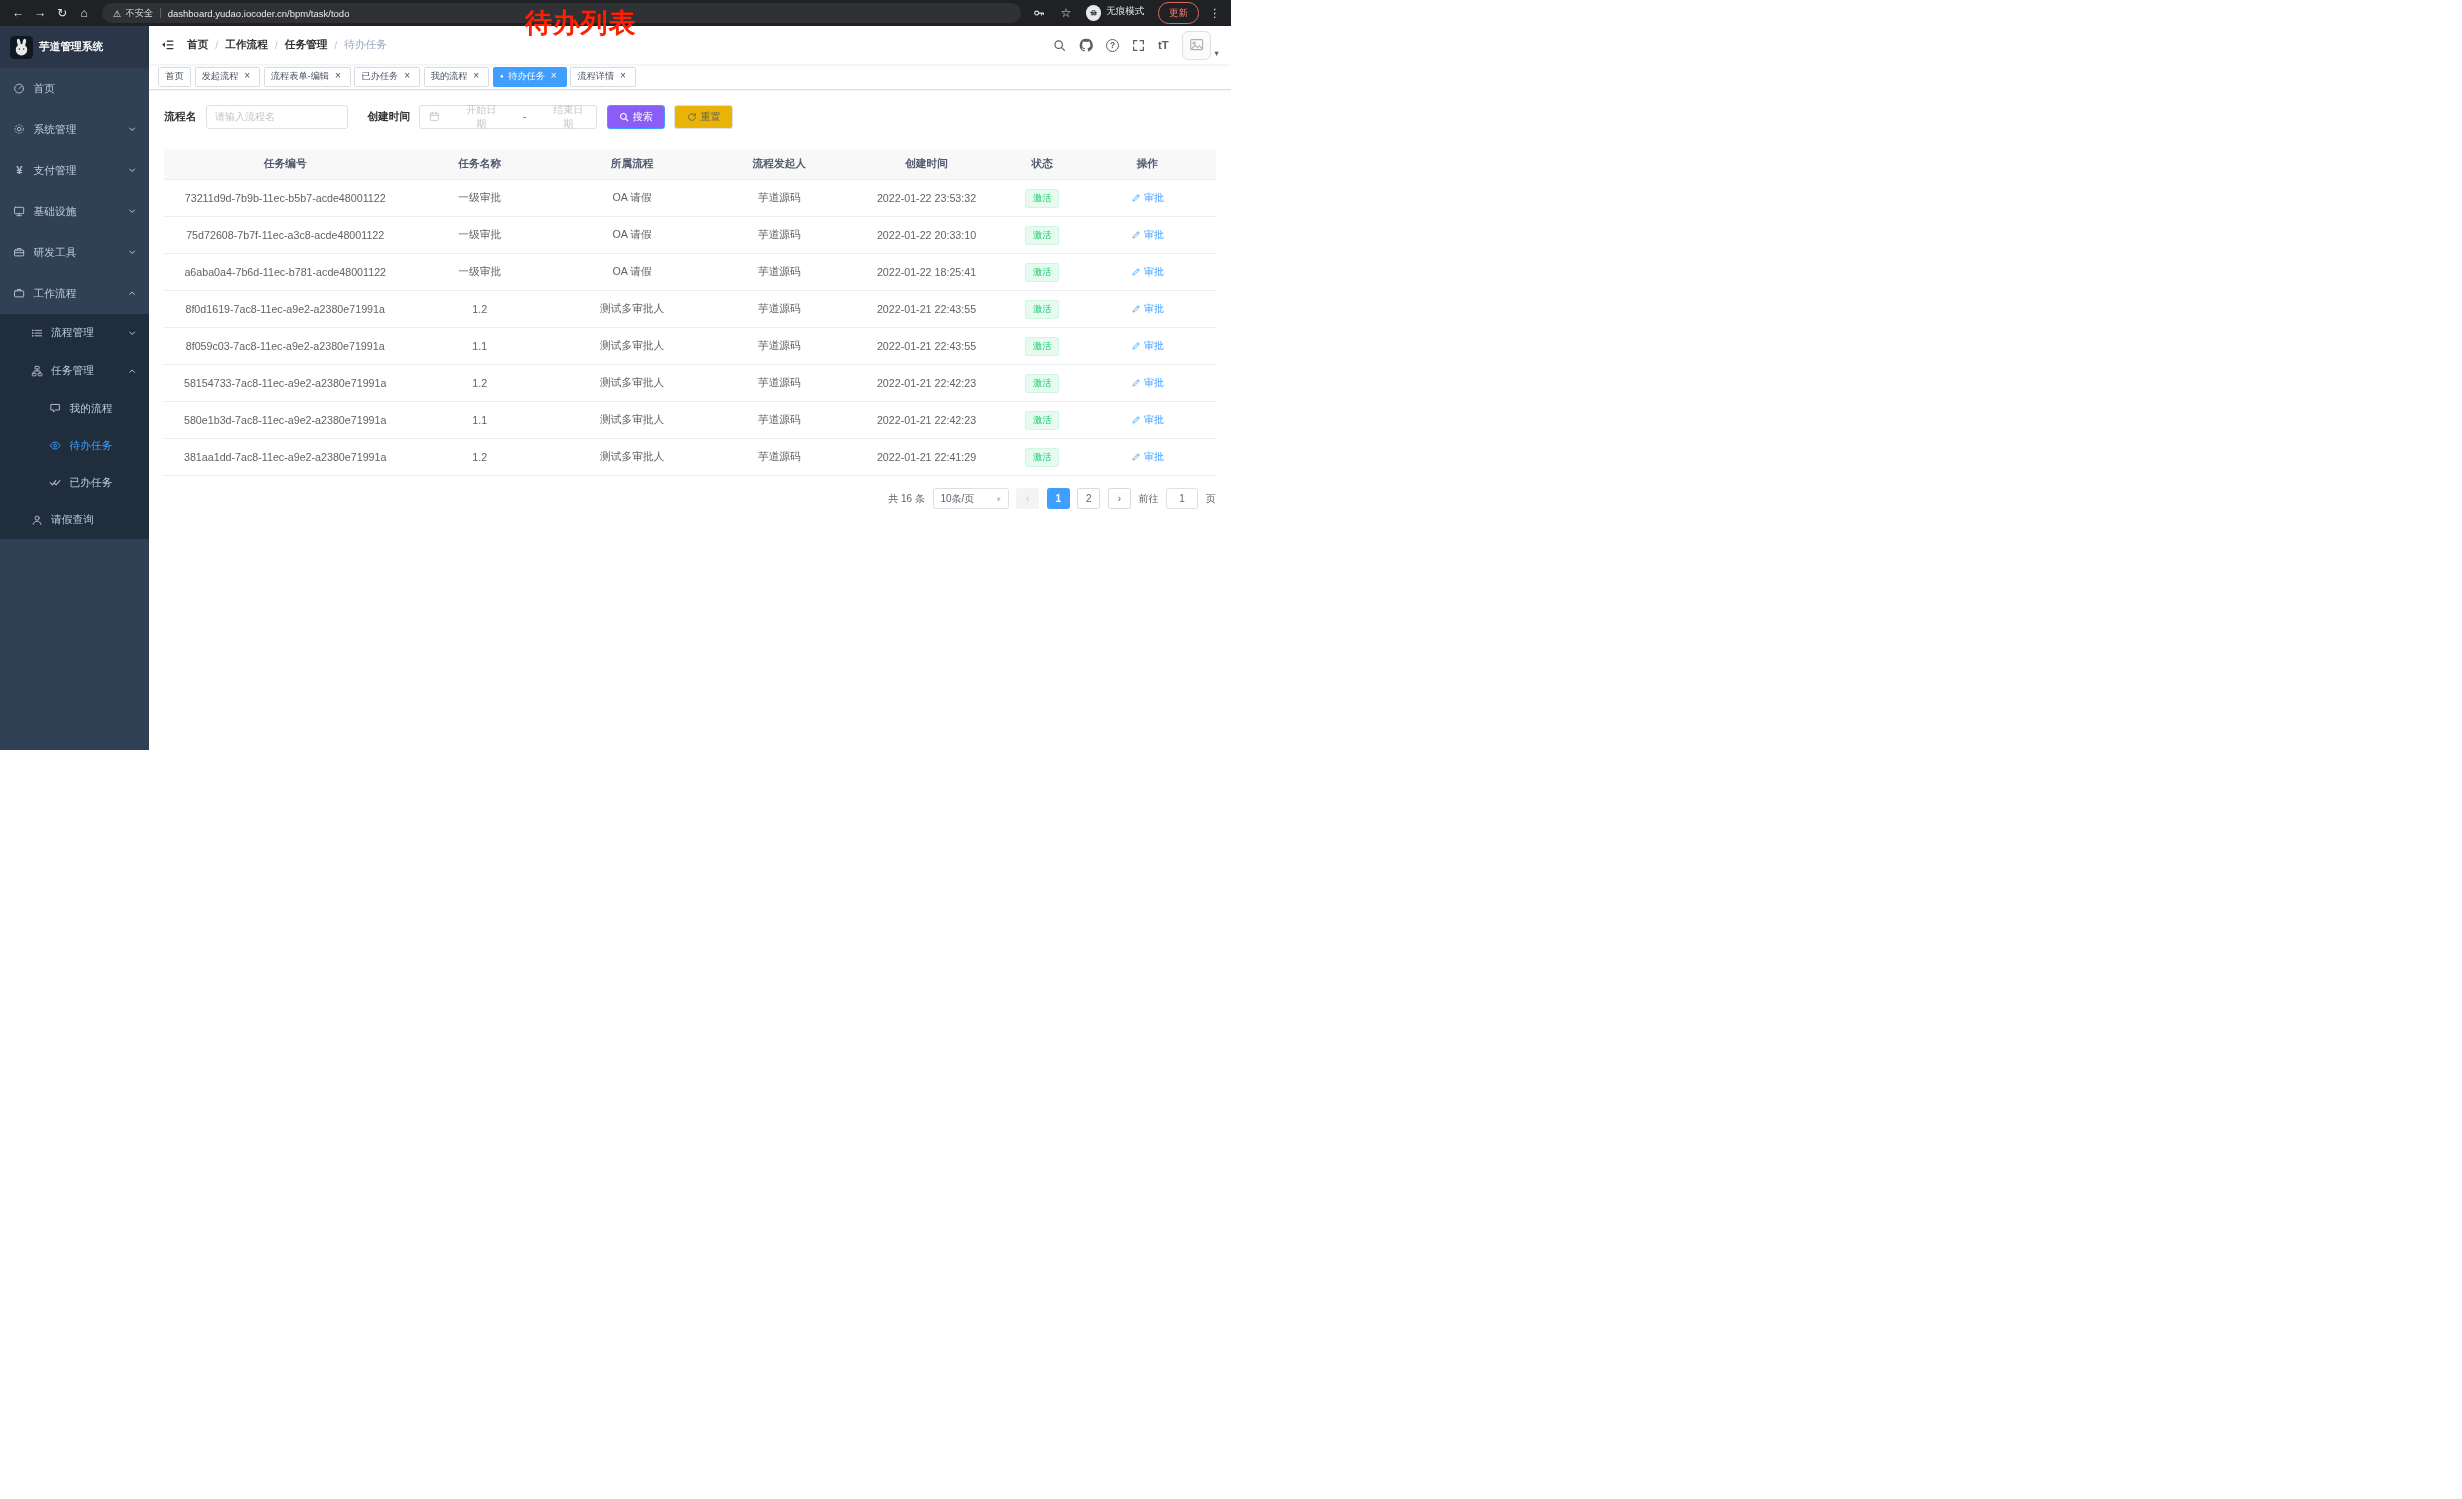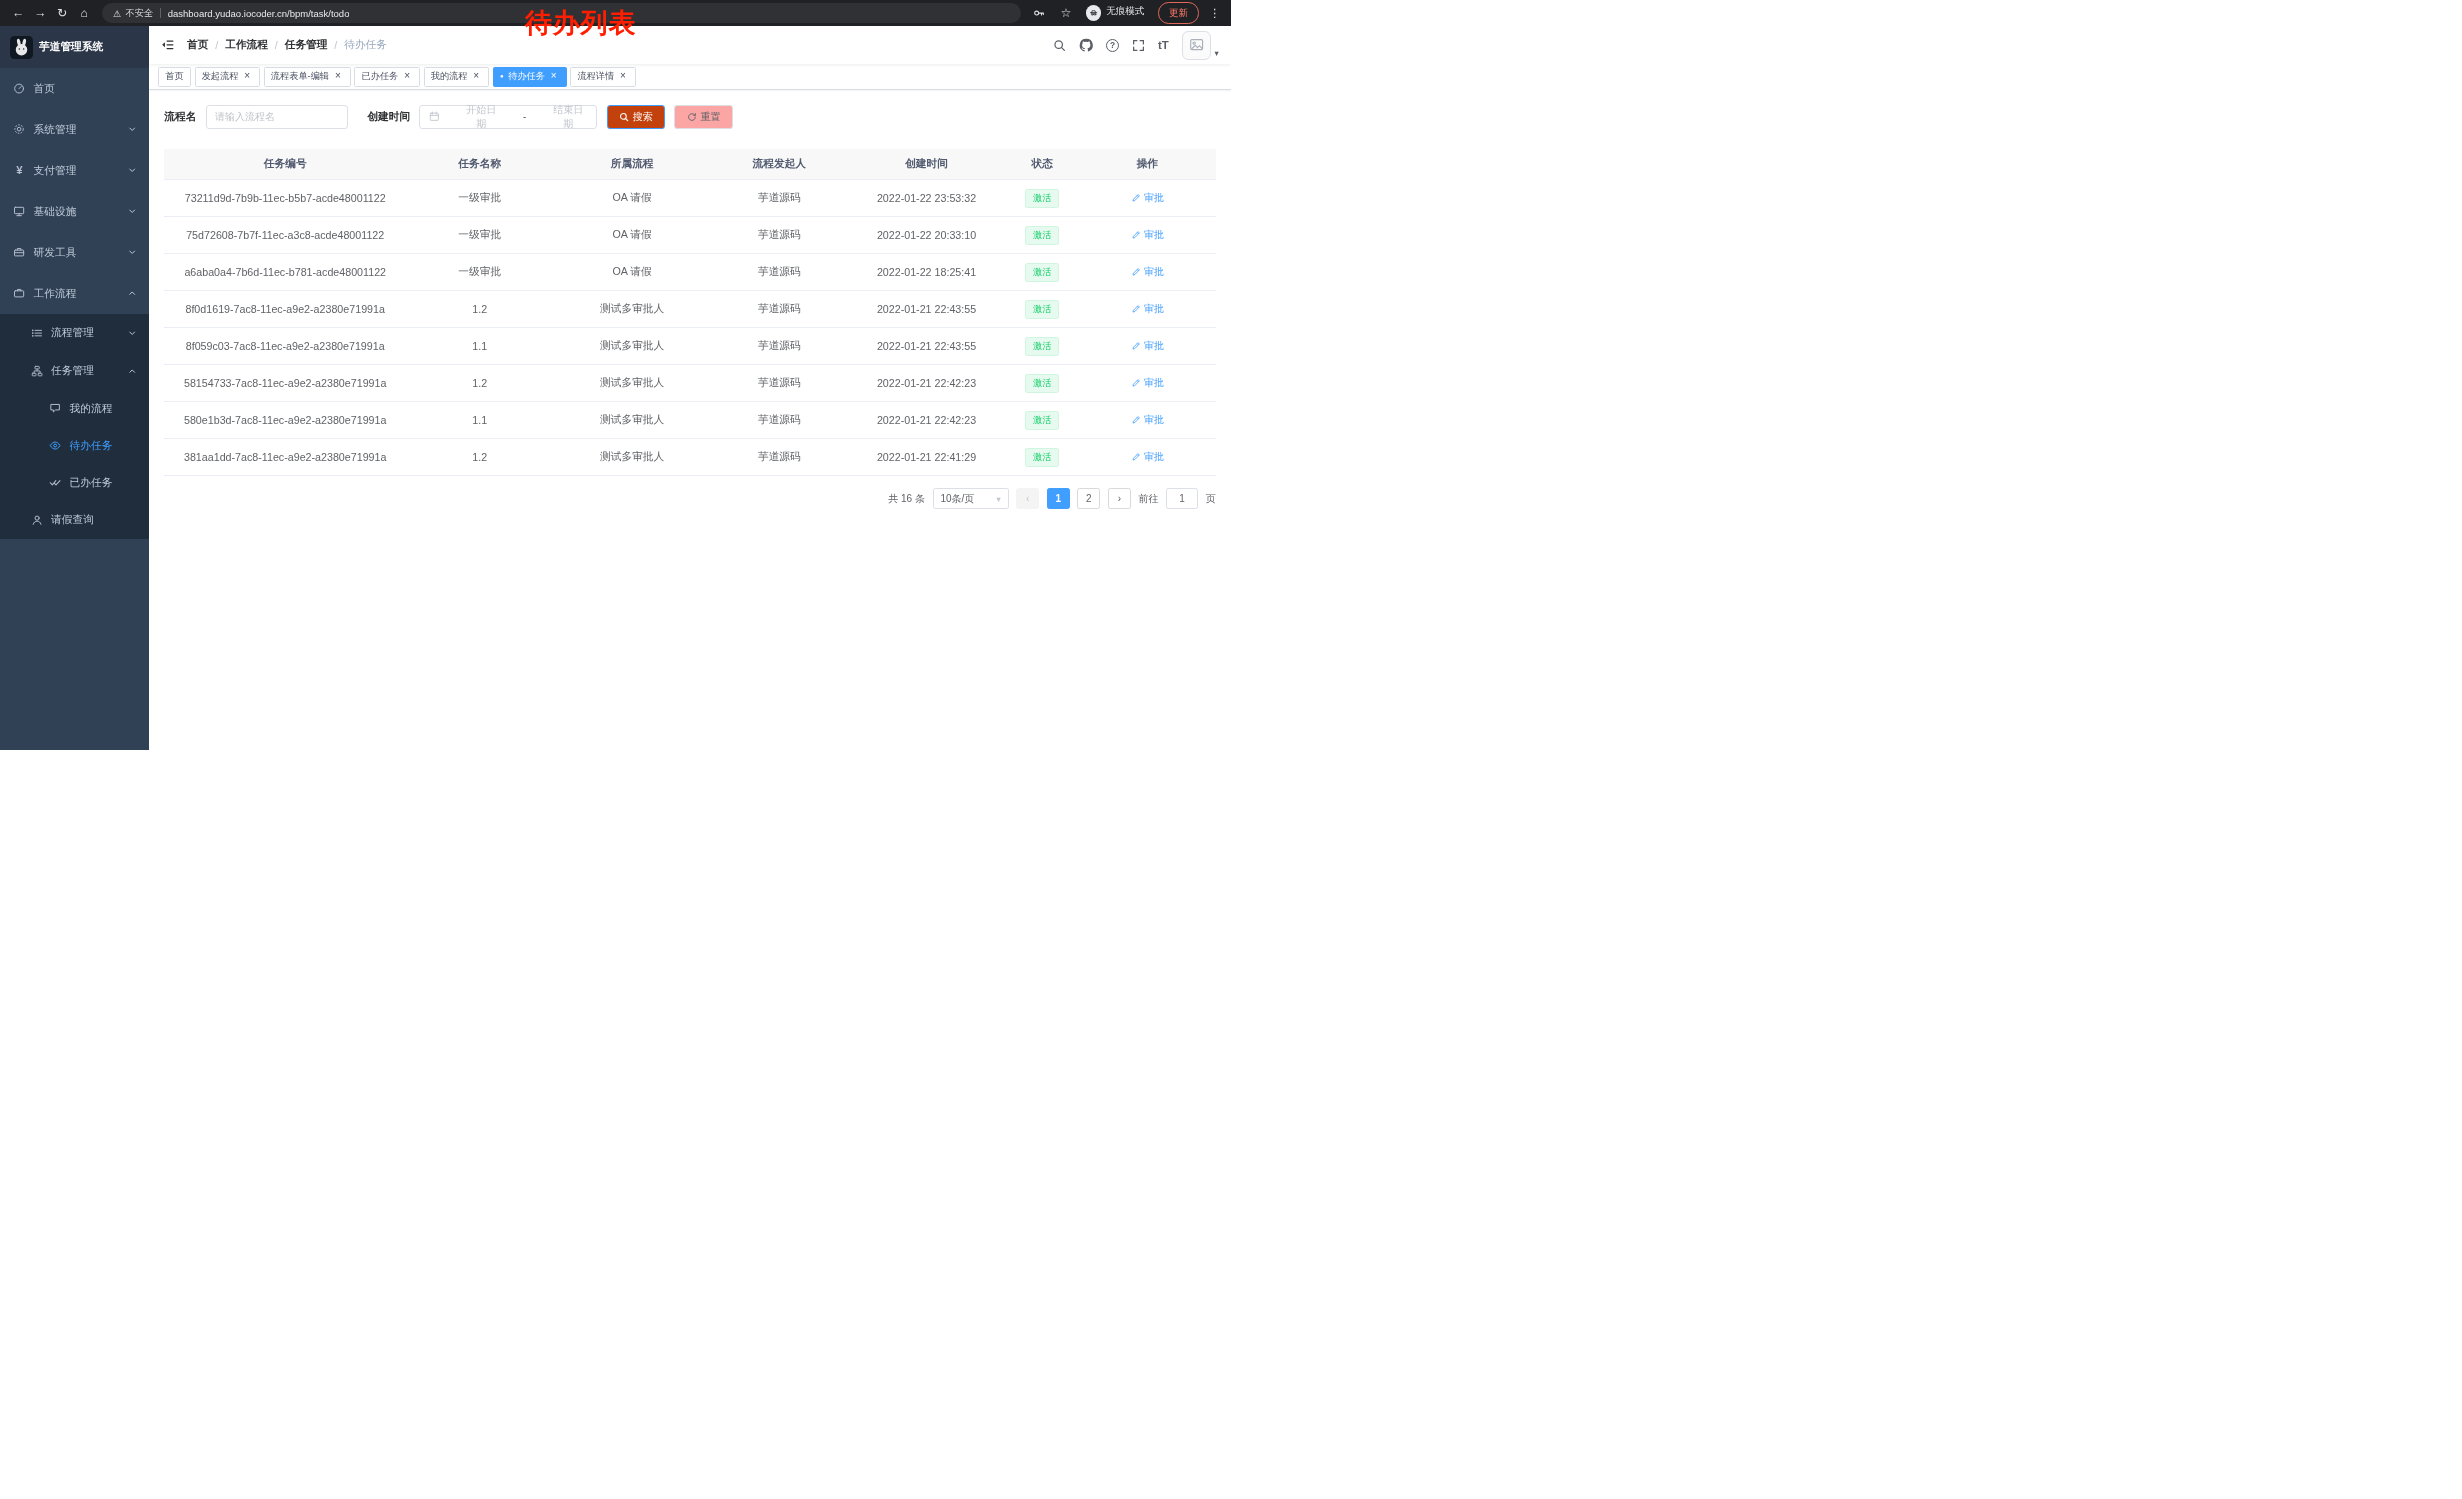--- a/index.html
+++ b/index.html
@@ -63,22 +63,22 @@
   .f-label { font-size:10.7px; font-weight:700; color:#303133; white-space:nowrap; }
   .f-label.time { margin-left:10.7px; }
   .input { height:24.4px; border:0.8px solid #dcdfe6; border-radius:3.1px; background:#fff; display:flex; align-items:center; padding:0 8.4px; font-size:10px; color:#606266; }
   input.raw { border:none; outline:none; width:100%; font-size:10px; color:#606266; font-family:inherit; background:transparent; }
   input.raw::placeholder { color:#c0c4cc; }
   .name-input { width:142px; }
   .date-input { width:178px; gap:22px; }
   .date-input .ph { flex:1; text-align:center; font-size:10px; color:#c0c4cc; }
   .date-input .sep { color:#606266; }
   .cal-icon { color:#c0c4cc; display:flex; }
-  .btn { height:24.4px; padding:0 11.4px; border-radius:3.1px; border:0.8px solid #dcdfe6; background:#fca5a5; color:#606266; font-size:10px; display:inline-flex; align-items:center; gap:3.8px; cursor:pointer; font-family:inherit; }
-  .btn.primary { background:#c2410c; border-color:#409eff; color:#fff; }
+  .btn { height:24.4px; padding:0 11.4px; border-radius:3.1px; border:0.8px solid #dcdfe6; background:#eab308; color:#606266; font-size:10px; display:inline-flex; align-items:center; gap:3.8px; cursor:pointer; font-family:inherit; }
+  .btn.primary { background:#8b5cf6; border-color:#409eff; color:#fff; }
 
   table { width:100%; border-collapse:collapse; table-layout:fixed; }
   thead th { height:30.5px; background:#f8f8f9; color:#515a6e; font-size:10.7px; font-weight:700; text-align:center; border-bottom:0.8px solid #ebeef5; }
   tbody td { height:37px; text-align:center; font-size:10.7px; color:#606266; border-bottom:0.8px solid #ebeef5; white-space:nowrap; overflow:hidden; }
   .tag-success { display:inline-block; background:#e7faf0; border:0.8px solid #d0f5e0; color:#13ce66; font-size:9.2px; line-height:1; padding:3.8px 6.9px; border-radius:2.3px; }
   .approve { color:#409eff; font-size:10px; display:inline-flex; align-items:center; gap:3.1px; cursor:pointer; }
 
   .pager { display:flex; align-items:center; justify-content:flex-end; gap:7.6px; margin-top:11.4px; font-size:10px; color:#606266; }
   .page-size { width:76px; height:21.4px; border:0.8px solid #dcdfe6; border-radius:2.3px; display:flex; align-items:center; justify-content:space-between; padding:0 6.9px; cursor:pointer; color:#606266; }
   .page-size .caret2 { color:#c0c4cc; font-size:8.4px; }

